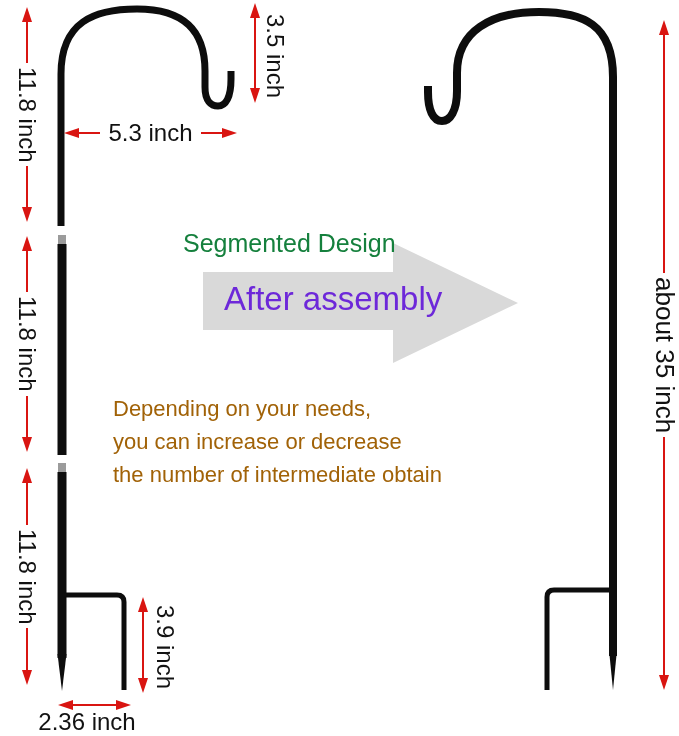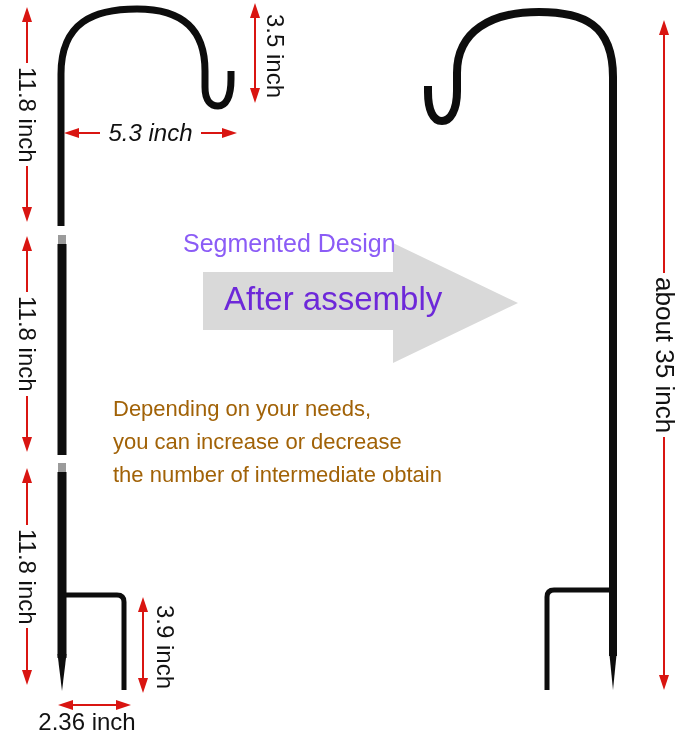--- a/index.html
+++ b/index.html
@@ -11,36 +11,36 @@
   .dimv{position:absolute;display:flex;flex-direction:column;align-items:center;}
   .dimh{position:absolute;display:flex;flex-direction:row;align-items:center;}
   .shaft-v{width:2px;flex:1;background:var(--dimension_red,#d91511);}
   .shaft-h{height:2px;flex:1;background:var(--dimension_red,#d91511);}
   .tri{width:0;height:0;flex:0 0 auto;}
   .tri.up{border-left:5px solid transparent;border-right:5px solid transparent;border-bottom:15px solid var(--dimension_red,#d91511);}
   .tri.down{border-left:5px solid transparent;border-right:5px solid transparent;border-top:15px solid var(--dimension_red,#d91511);}
   .tri.left{border-top:5px solid transparent;border-bottom:5px solid transparent;border-right:15px solid var(--dimension_red,#d91511);}
   .tri.right{border-top:5px solid transparent;border-bottom:5px solid transparent;border-left:15px solid var(--dimension_red,#d91511);}
   .lbl-v{writing-mode:vertical-rl;font-size:24px;white-space:nowrap;padding:4px 0;color:#111;}
-  .lbl-h{font-size:24px;white-space:nowrap;padding:0 8px;color:#111;font-style:italic;}
+  .lbl-h{font-size:24px;white-space:nowrap;padding:0 8px;color:#111;}
   
   #dim-seg1{left:12px;top:7px;height:215px;width:30px;}
   #dim-seg2{left:12px;top:236px;height:216px;width:30px;}
   #dim-seg3{left:12px;top:468px;height:217px;width:30px;}
   #dim-total{left:648px;top:20px;height:670px;width:32px;}
   #dim-total .lbl-v{font-size:26px;}
   #dim-hook-height{left:249px;top:3px;height:100px;width:12px;}
   #lbl-hook-height{position:absolute;left:261px;top:14px;writing-mode:vertical-rl;font-size:24px;white-space:nowrap;}
   #dim-hook-width{left:64px;top:119px;width:173px;height:28px;}
   #dim-stake-height{left:137px;top:597px;height:96px;width:12px;}
   #lbl-stake-height{position:absolute;left:151px;top:605px;writing-mode:vertical-rl;font-size:24px;white-space:nowrap;}
   #dim-stake-width{left:58px;top:699px;width:73px;height:12px;}
   #lbl-stake-width{position:absolute;left:26px;top:708px;width:122px;text-align:center;font-size:24px;white-space:nowrap;}
   
-  #title-design{position:absolute;left:183px;top:229px;font-size:25px;white-space:nowrap;color:#8b5cf6;}
+  #title-design{position:absolute;left:183px;top:229px;font-size:25px;white-space:nowrap;color:#15803d;}
   #caption-assembly{position:absolute;left:224px;top:280px;font-size:33px;white-space:nowrap;color:#6d28d9;}
   #description{position:absolute;left:113px;top:392px;font-size:22px;line-height:33px;color:#a16207;}
   #description div{white-space:nowrap;}
   #hooks-svg{position:absolute;left:0;top:0;}
 </style>
 </head>
 <body>
 
 <svg id="hooks-svg" width="679" height="736" viewBox="0 0 679 736">
 

